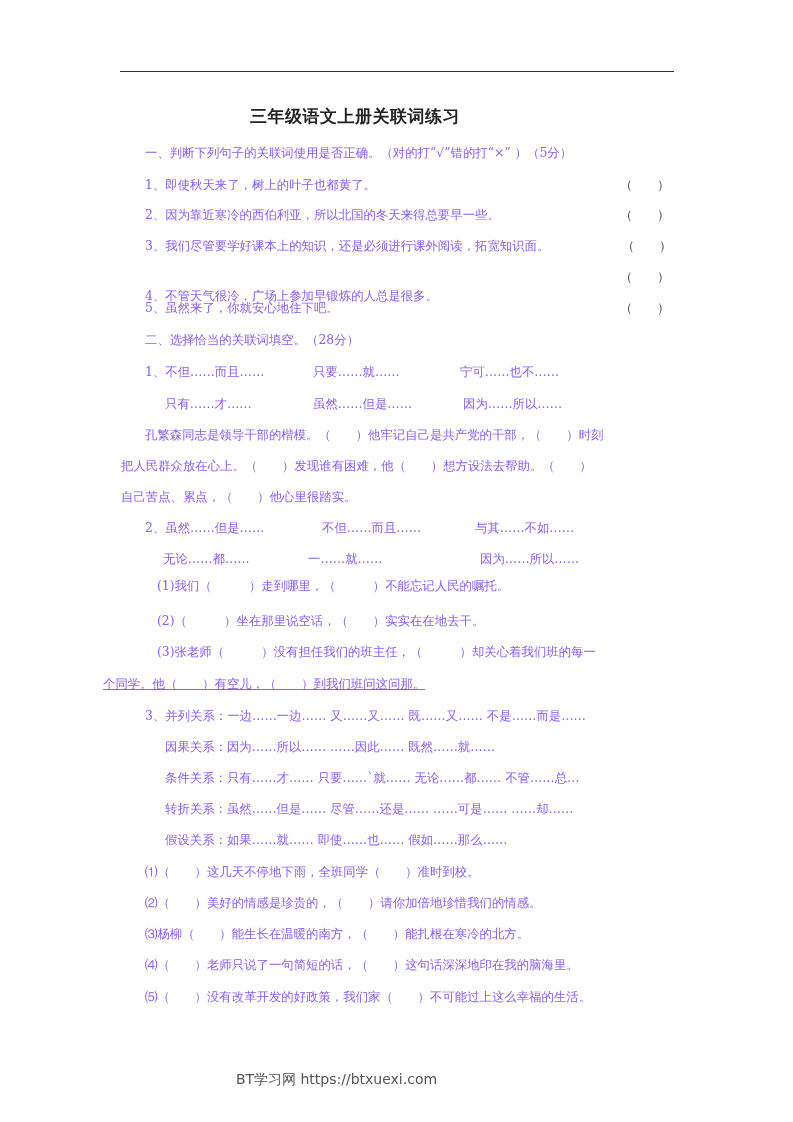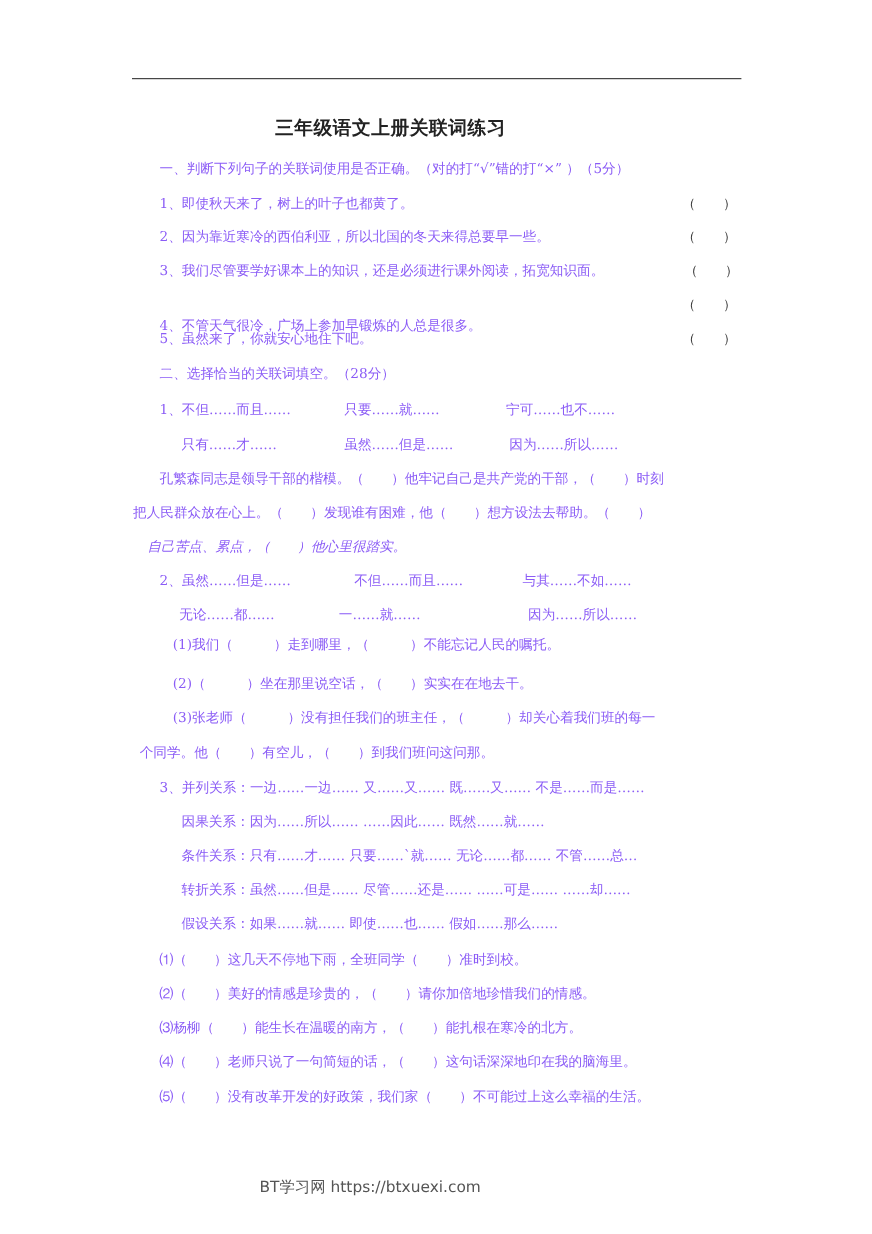--- a/index.html
+++ b/index.html
@@ -88,34 +88,34 @@
 <div class="line" style="left:145px; top:364px;">1、不但……而且……</div>
 <div class="line" style="left:313px; top:364px;">只要……就……</div>
 <div class="line" style="left:460px; top:364px;">宁可……也不……</div>
 
 <div class="line" style="left:165px; top:396px;">只有……才……</div>
 <div class="line" style="left:313px; top:396px;">虽然……但是……</div>
 <div class="line" style="left:463px; top:396px;">因为……所以……</div>
 
 <div class="line" style="left:145px; top:427px;">孔繁森同志是领导干部的楷模。（　　）他牢记自己是共产党的干部，（　　）时刻</div>
 <div class="line" style="left:121px; top:458px;">把人民群众放在心上。（　　）发现谁有困难，他（　　）想方设法去帮助。（　　）</div>
-<div class="line" style="left:134px; top:489px;font-style:italic;">自己苦点、累点，（　　）他心里很踏实。</div>
+<div class="line" style="left:121px; top:489px;">自己苦点、累点，（　　）他心里很踏实。</div>
 
 <div class="line" style="left:145px; top:520px;">2、虽然……但是……</div>
 <div class="line" style="left:322px; top:520px;">不但……而且……</div>
 <div class="line" style="left:475px; top:520px;">与其……不如……</div>
 
 <div class="line" style="left:163px; top:551px;">无论……都……</div>
 <div class="line" style="left:308px; top:551px;">一……就……</div>
 <div class="line" style="left:480px; top:551px;">因为……所以……</div>
 
 <div class="line" style="left:157px; top:578px;">(1)我们（　　　）走到哪里，（　　　）不能忘记人民的嘱托。</div>
 <div class="line" style="left:157px; top:613px;">(2)（　　　）坐在那里说空话，（　　）实实在在地去干。</div>
 <div class="line" style="left:157px; top:644px;">(3)张老师（　　　）没有担任我们的班主任，（　　　）却关心着我们班的每一</div>
-<div class="line" style="left:127px; top:676px;">个同学。他（　　）有空儿，（　　）到我们班问这问那。</div>
+<div class="line" style="left:103px; top:676px;text-decoration:underline;">个同学。他（　　）有空儿，（　　）到我们班问这问那。</div>
 
 <div class="line" style="left:145px; top:708px;">
   <span>3、并列关系：</span><span>一边……一边……  又……又……   既……又……  不是……而是……</span>
 </div>
 <div class="line" style="left:165px; top:739px;text-align:center;">
   <span>因果关系：</span><span>因为……所以……  ……因此……   既然……就……</span>
 </div>
 <div class="line" style="left:165px; top:770px;">
   <span>条件关系：</span><span>只有……才……  只要……`就……  无论……都……  不管……总…</span>
 </div>

